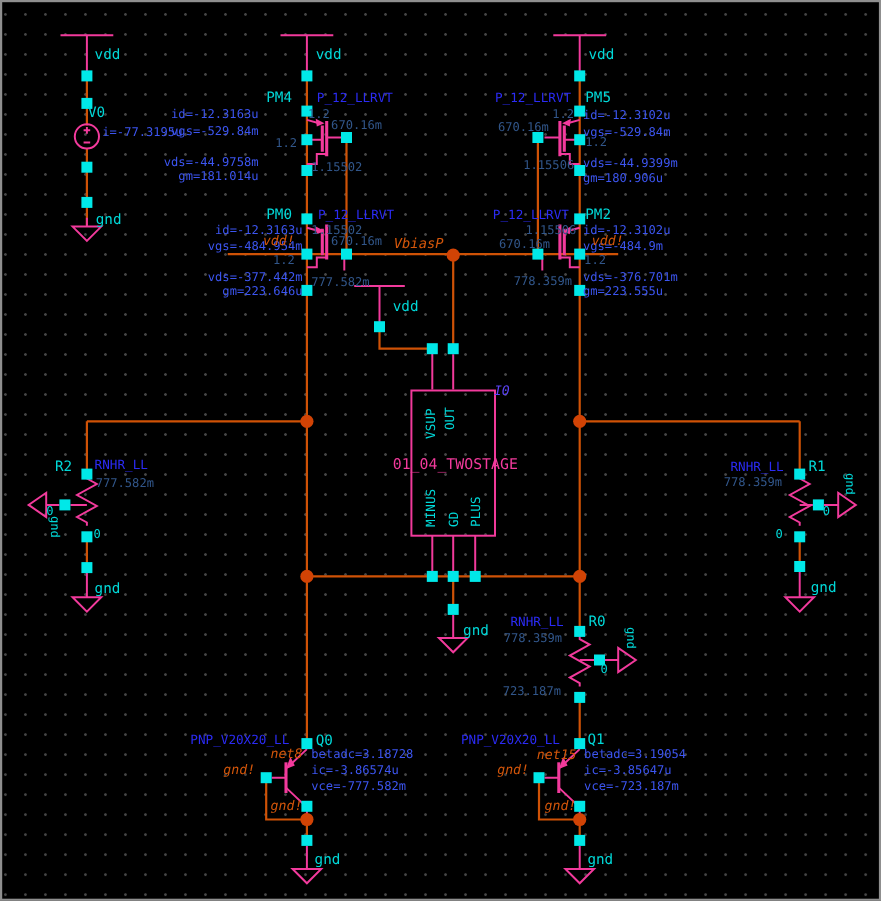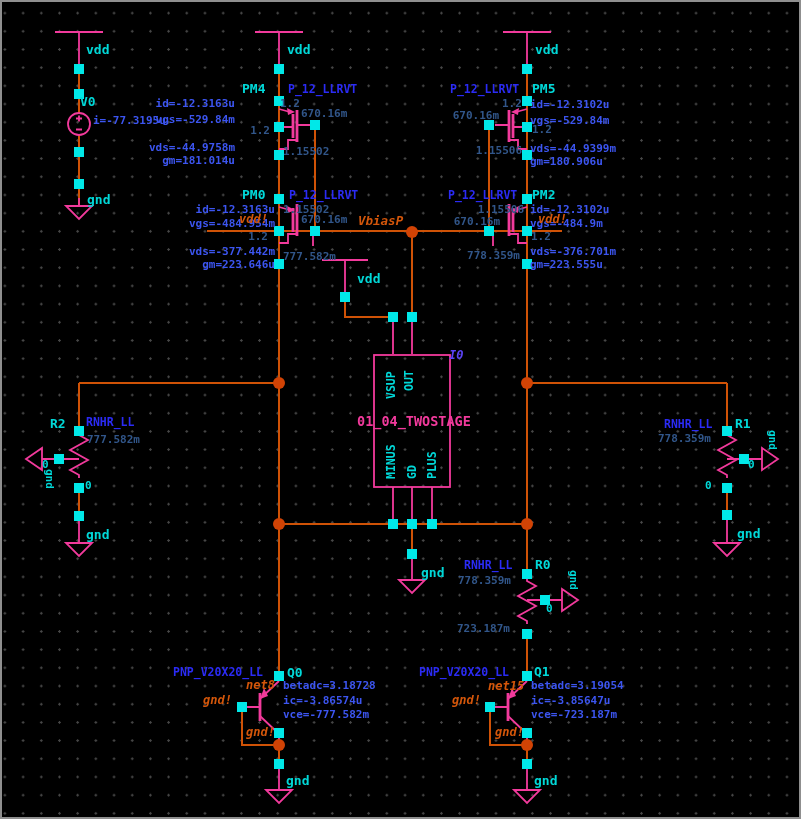--- a/index.html
+++ b/index.html
@@ -5,21 +5,20 @@
   html,body { margin:0; padding:0; background:#000; }
   #canvas {
     position:relative; width:797px; height:815px;
     background-color:#000;
     background-image: radial-gradient(circle, #474747 1px, transparent 1.4px);
     background-size: 18.2px 18.2px;
     background-position: 12px 2px;
     border:2px solid #8f8f8f;
     overflow:hidden;
     font-family:"DejaVu Sans Mono", monospace;
-    font-weight:bold;
   }
   svg { position:absolute; left:0; top:0; }
   .wire   { stroke:#cf5206; stroke-width:2; fill:none; }
   .sym    { stroke:#f23a9c; stroke-width:1.8; fill:none; }
   .symthick { stroke:#f23a9c; stroke-width:2.8; fill:none; }
   .symfill  { fill:#f23a9c; stroke:none; }
   text { font-family:"DejaVu Sans Mono", monospace; white-space:pre; }
   .lab   { fill:#00d8d8; font-size:13px; }           
   .pinlab{ fill:#00d8d8; font-size:11.5px; }         
   .zero  { fill:#00d8d8; font-size:11px; }

